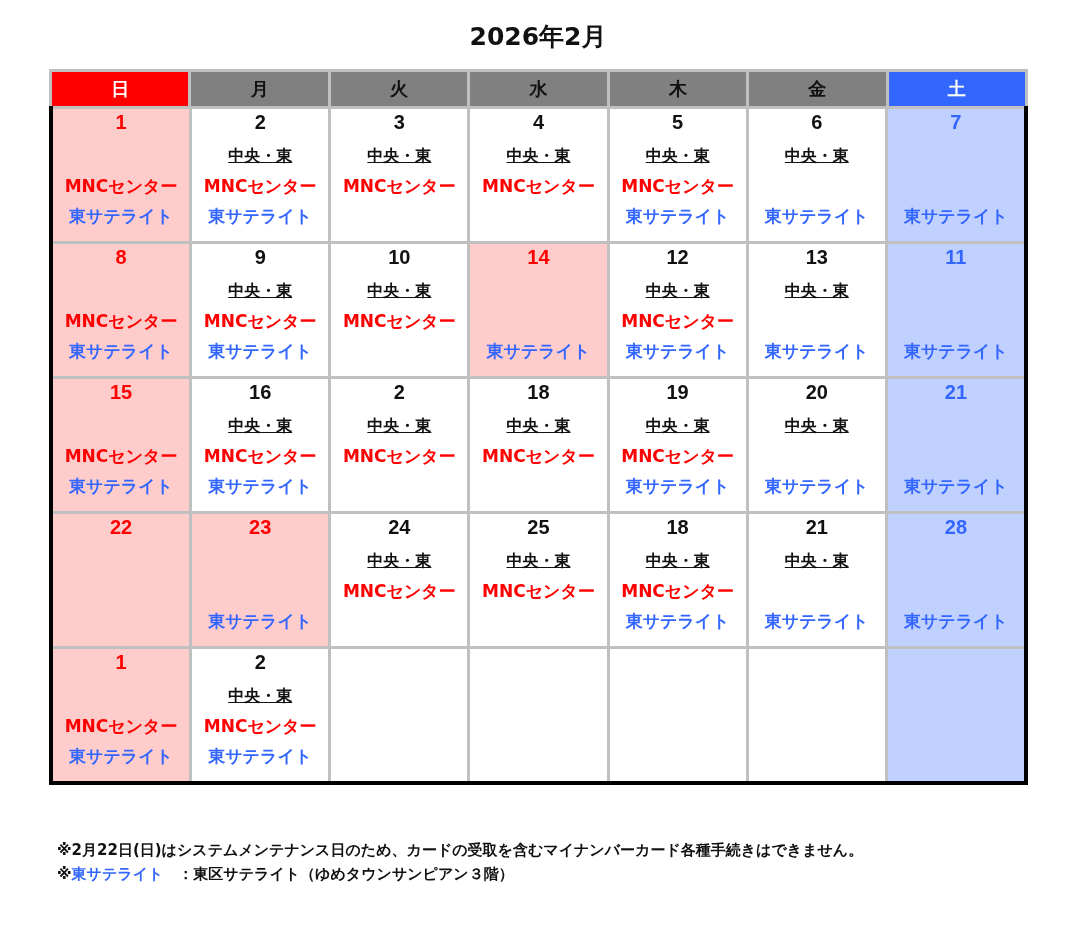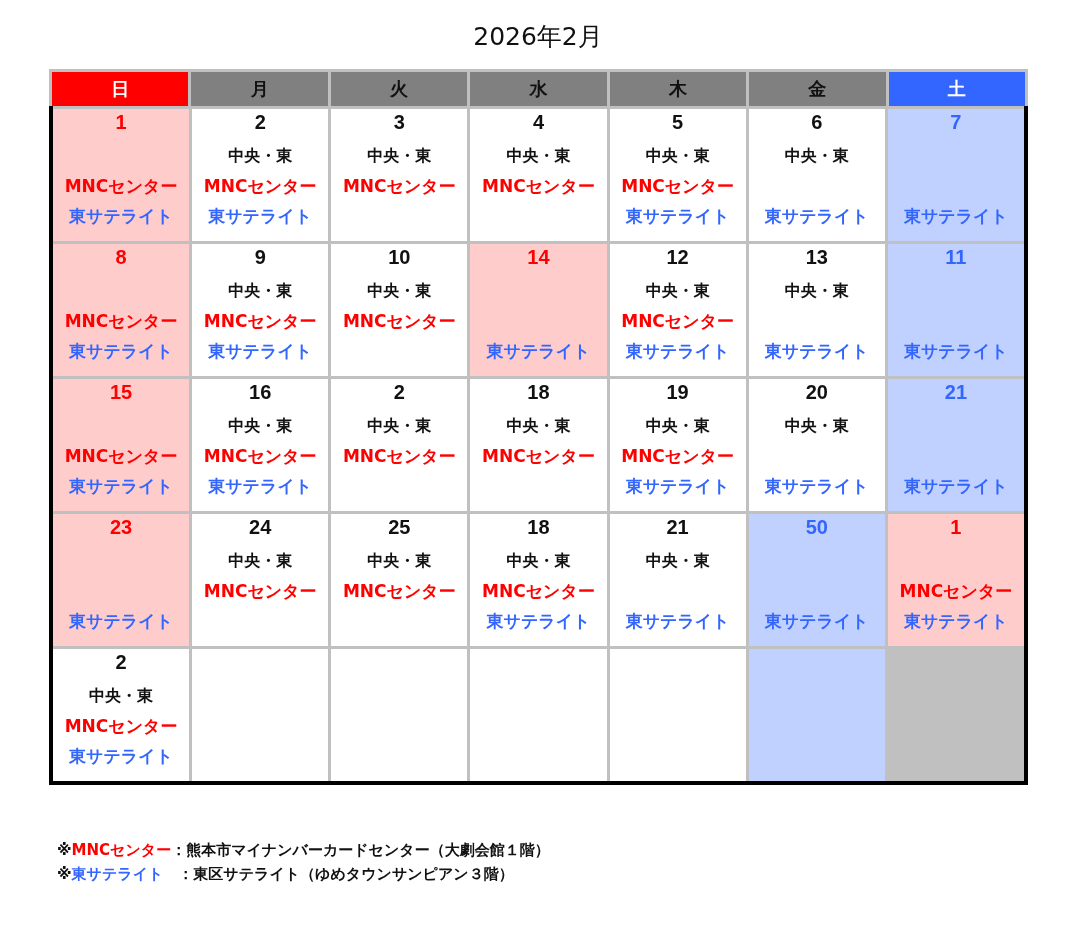--- a/index.html
+++ b/index.html
@@ -1,30 +1,30 @@
 <!DOCTYPE html>
 <html><head>
 <meta charset="utf-8">
 <style>
   html, body { margin:0; padding:0; background:#ffffff; }
   body { width:1090px; height:937px; position:relative; font-family:"DejaVu Sans", "Liberation Sans", sans-serif; overflow:hidden; }
-  .title { position:absolute; top:20px; left:0; width:1076px; text-align:center; font-size:25px; font-weight:normal; color:#111; letter-spacing:0px; }
+  .title { position:absolute; top:20px; left:0; width:1076px; text-align:center; font-size:25px; font-weight:bold; color:#111; letter-spacing:0px; }
   .cal { position:absolute; left:49px; top:69px; width:979px; }
   .hdr { display:grid; grid-template-columns: repeat(7, 1fr); background:#c0c0c0; padding:3px 3px 0 3px; gap:3px; height:34px; }
   .hdr div { display:flex; align-items:center; justify-content:center; font-size:18px; font-weight:bold; color:#111; background:#808080; }
   .hdr .sun { background:#ff0000; color:#fff; }
   .hdr .sat { background:#3366ff; color:#fff; }
   .body { border-left:4px solid #000; border-right:4px solid #000; border-bottom:4px solid #000; background:#c0c0c0; display:grid; grid-template-columns: repeat(7, 1fr); gap:3px; padding-top:3px; }
   .cell { background:#fff; height:132px; position:relative; text-align:center; font-weight:bold; }
   .cell.hol { background:#ffcccc; }
   .cell.sat { background:#c0d0ff; }
   .day { position:absolute; top:2px; left:0; right:0; font-size:20px; color:#111; font-family:"Liberation Sans", sans-serif; }
   .day.red { color:#ff0000; }
   .day.blue { color:#3366ff; }
-  .l1 { position:absolute; top:37px; left:0; right:0; font-size:16px; color:#111; }
+  .l1 { position:absolute; top:37px; left:0; right:0; font-size:16px; color:#111;text-decoration:underline; }
   .l2 { position:absolute; top:66px; left:0; right:0; font-size:17px; color:#ff0000; white-space:nowrap; }
   .l3 { position:absolute; top:96px; left:0; right:0; font-size:17px; color:#3366ff; white-space:nowrap; }
   .notes { position:absolute; left:57px; top:838px; font-size:15px; font-weight:bold; color:#111; line-height:24px; }
   .notes .red { color:#ff0000; }
   .notes .blue { color:#3366ff; }
 </style>
 </head>
 <body>
 
 <div class="title">2026年2月</div>
@@ -160,20 +160,26 @@
         <div class="l2"></div>
         <div class="l3">東サテライト</div>
       </div>
       <div class="cell sat">
         <div class="day blue">21</div>
         <div class="l1"></div>
         <div class="l2"></div>
         <div class="l3">東サテライト</div>
       </div>
       <div class="cell hol">
+        <div class="day red">22</div>
+        <div class="l1"></div>
+        <div class="l2"></div>
+        <div class="l3"></div>
+      </div>
+      <div class="cell hol">
         <div class="day red">23</div>
         <div class="l1"></div>
         <div class="l2"></div>
         <div class="l3">東サテライト</div>
       </div>
       <div class="cell">
         <div class="day">24</div>
         <div class="l1">中央・東</div>
         <div class="l2">MNCセンター</div>
         <div class="l3"></div>
@@ -190,21 +196,21 @@
         <div class="l2">MNCセンター</div>
         <div class="l3">東サテライト</div>
       </div>
       <div class="cell">
         <div class="day">21</div>
         <div class="l1">中央・東</div>
         <div class="l2"></div>
         <div class="l3">東サテライト</div>
       </div>
       <div class="cell sat">
-        <div class="day blue">50</div>
+        <div class="day blue">28</div>
         <div class="l1"></div>
         <div class="l2"></div>
         <div class="l3">東サテライト</div>
       </div>
       <div class="cell hol">
         <div class="day red">1</div>
         <div class="l1"></div>
         <div class="l2">MNCセンター</div>
         <div class="l3">東サテライト</div>
       </div>
@@ -241,15 +247,15 @@
       <div class="cell sat">
         <div class="day blue"></div>
         <div class="l1"></div>
         <div class="l2"></div>
         <div class="l3"></div>
       </div>
     </div>
 </div>
 
 <div class="notes">
-  <div><span>※</span><span class="red">MNCセンター</span><span>：熊本市マイナンバーカードセンター（大劇会館１階）</span></div>
+  <div>※2月22日(日)はシステムメンテナンス日のため、カードの受取を含むマイナンバーカード各種手続きはできません。</div>
   <div><span>※</span><span class="blue">東サテライト</span><span>　：東区サテライト（ゆめタウンサンピアン３階）</span></div>
 </div>
 
 </body></html>

